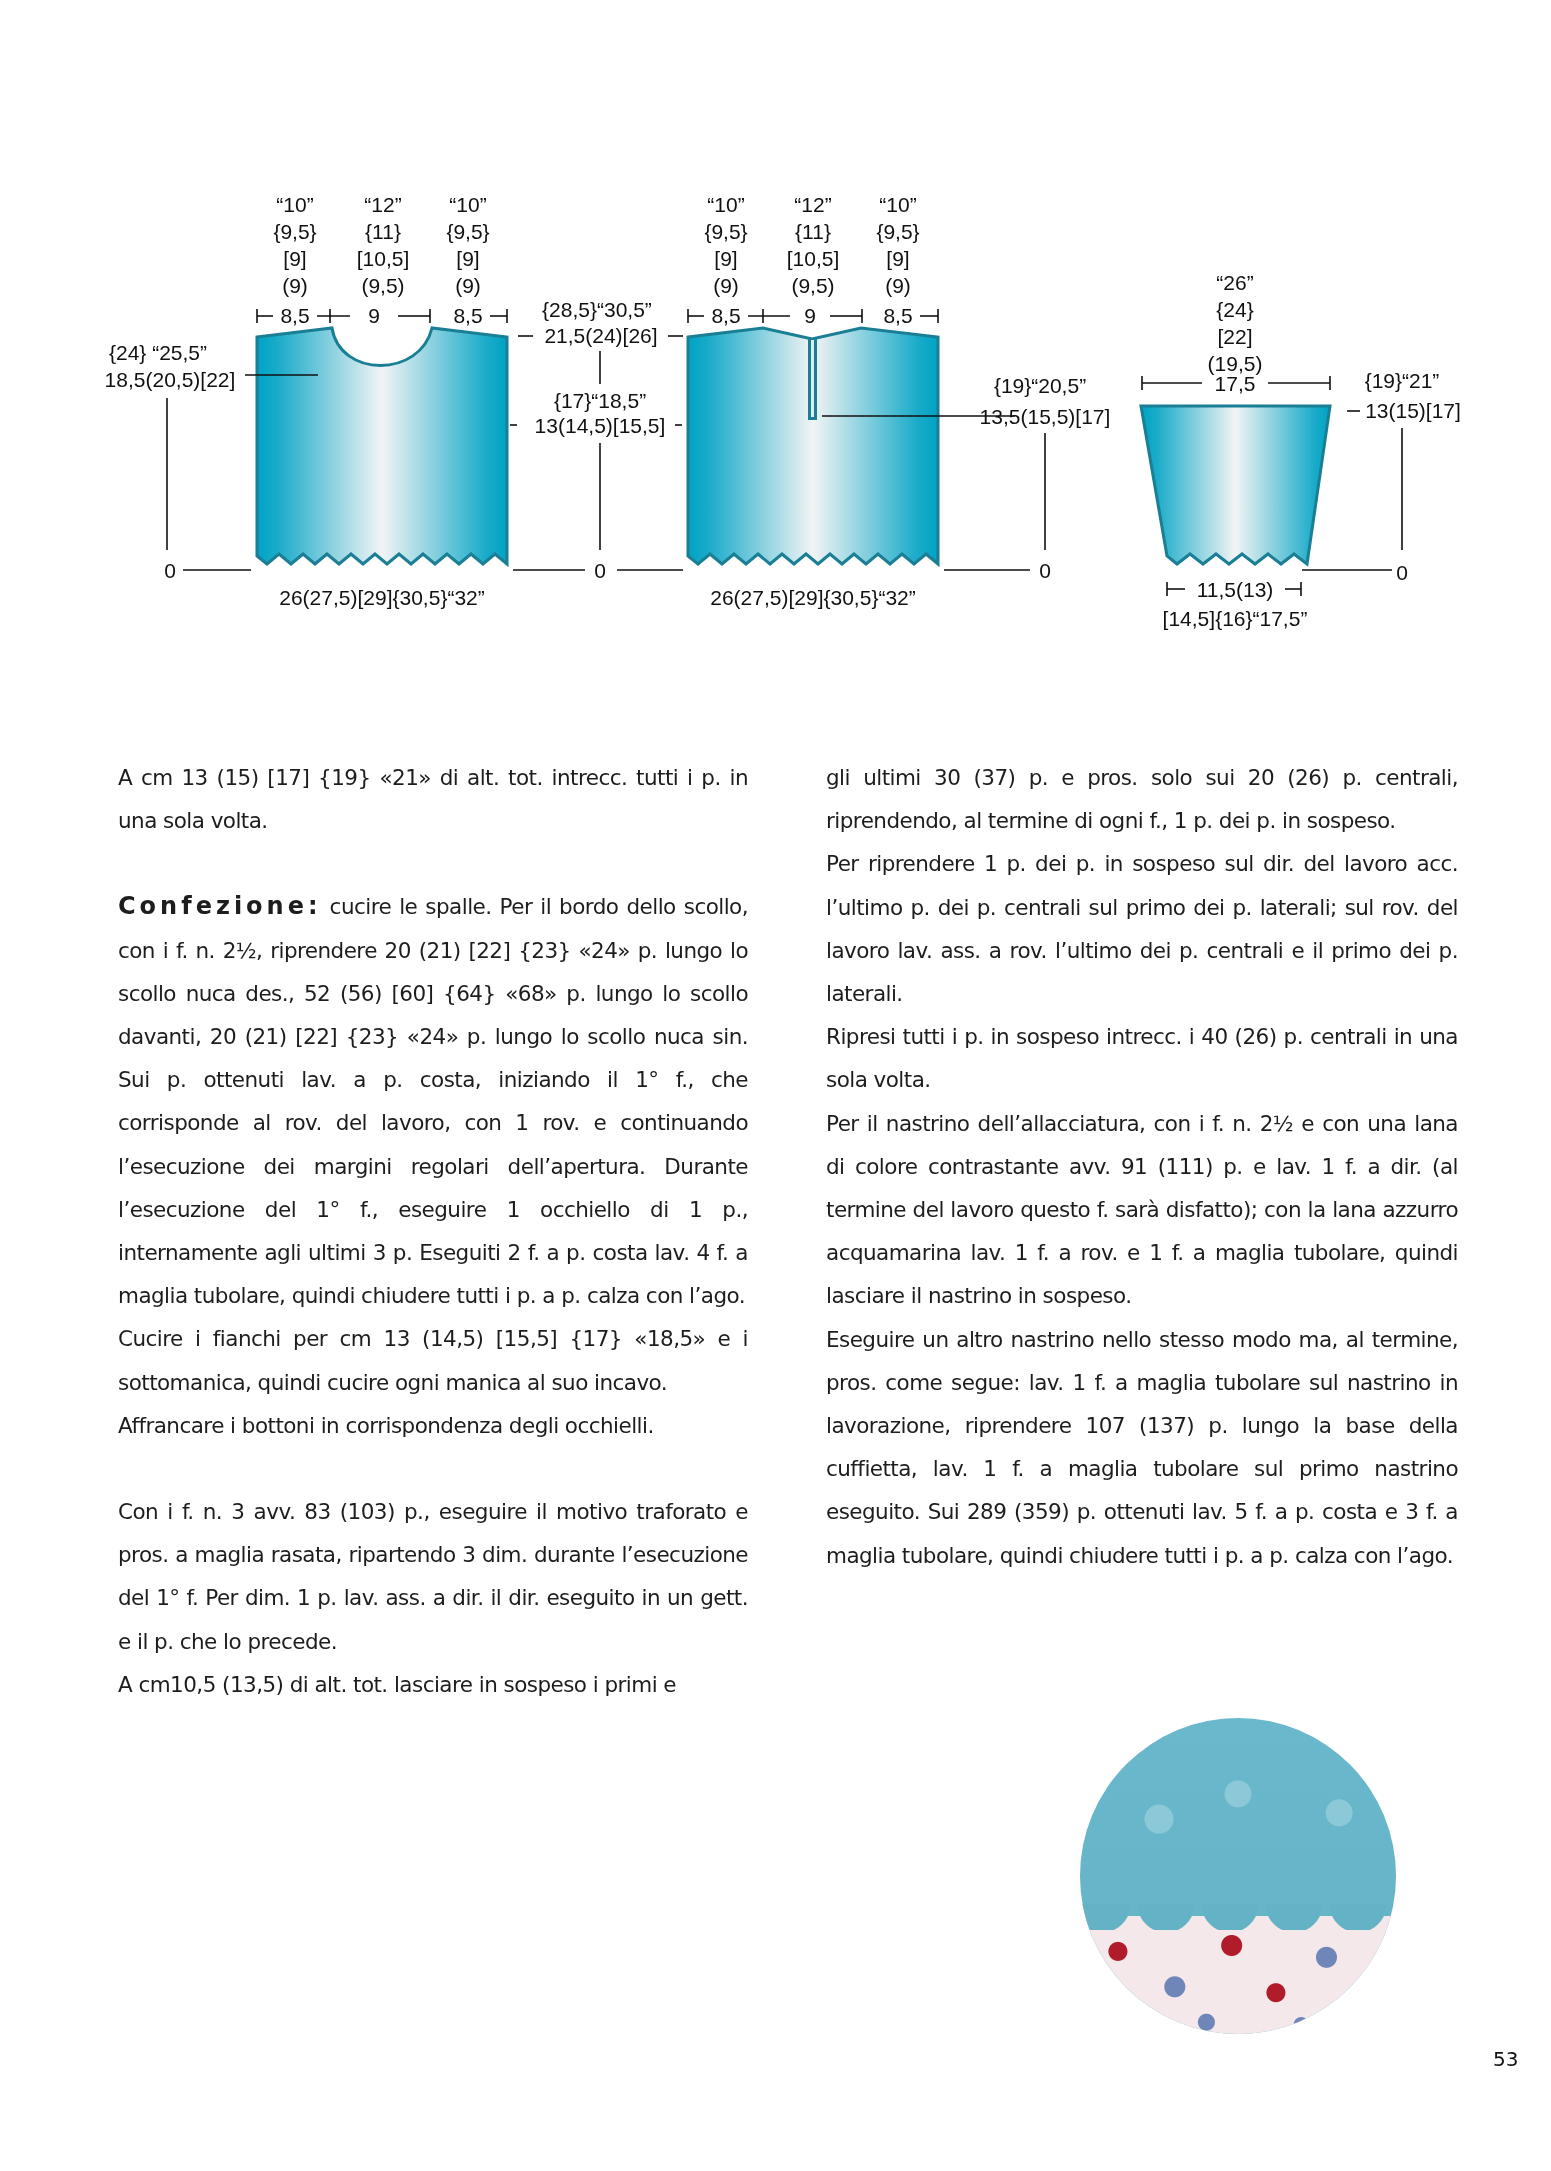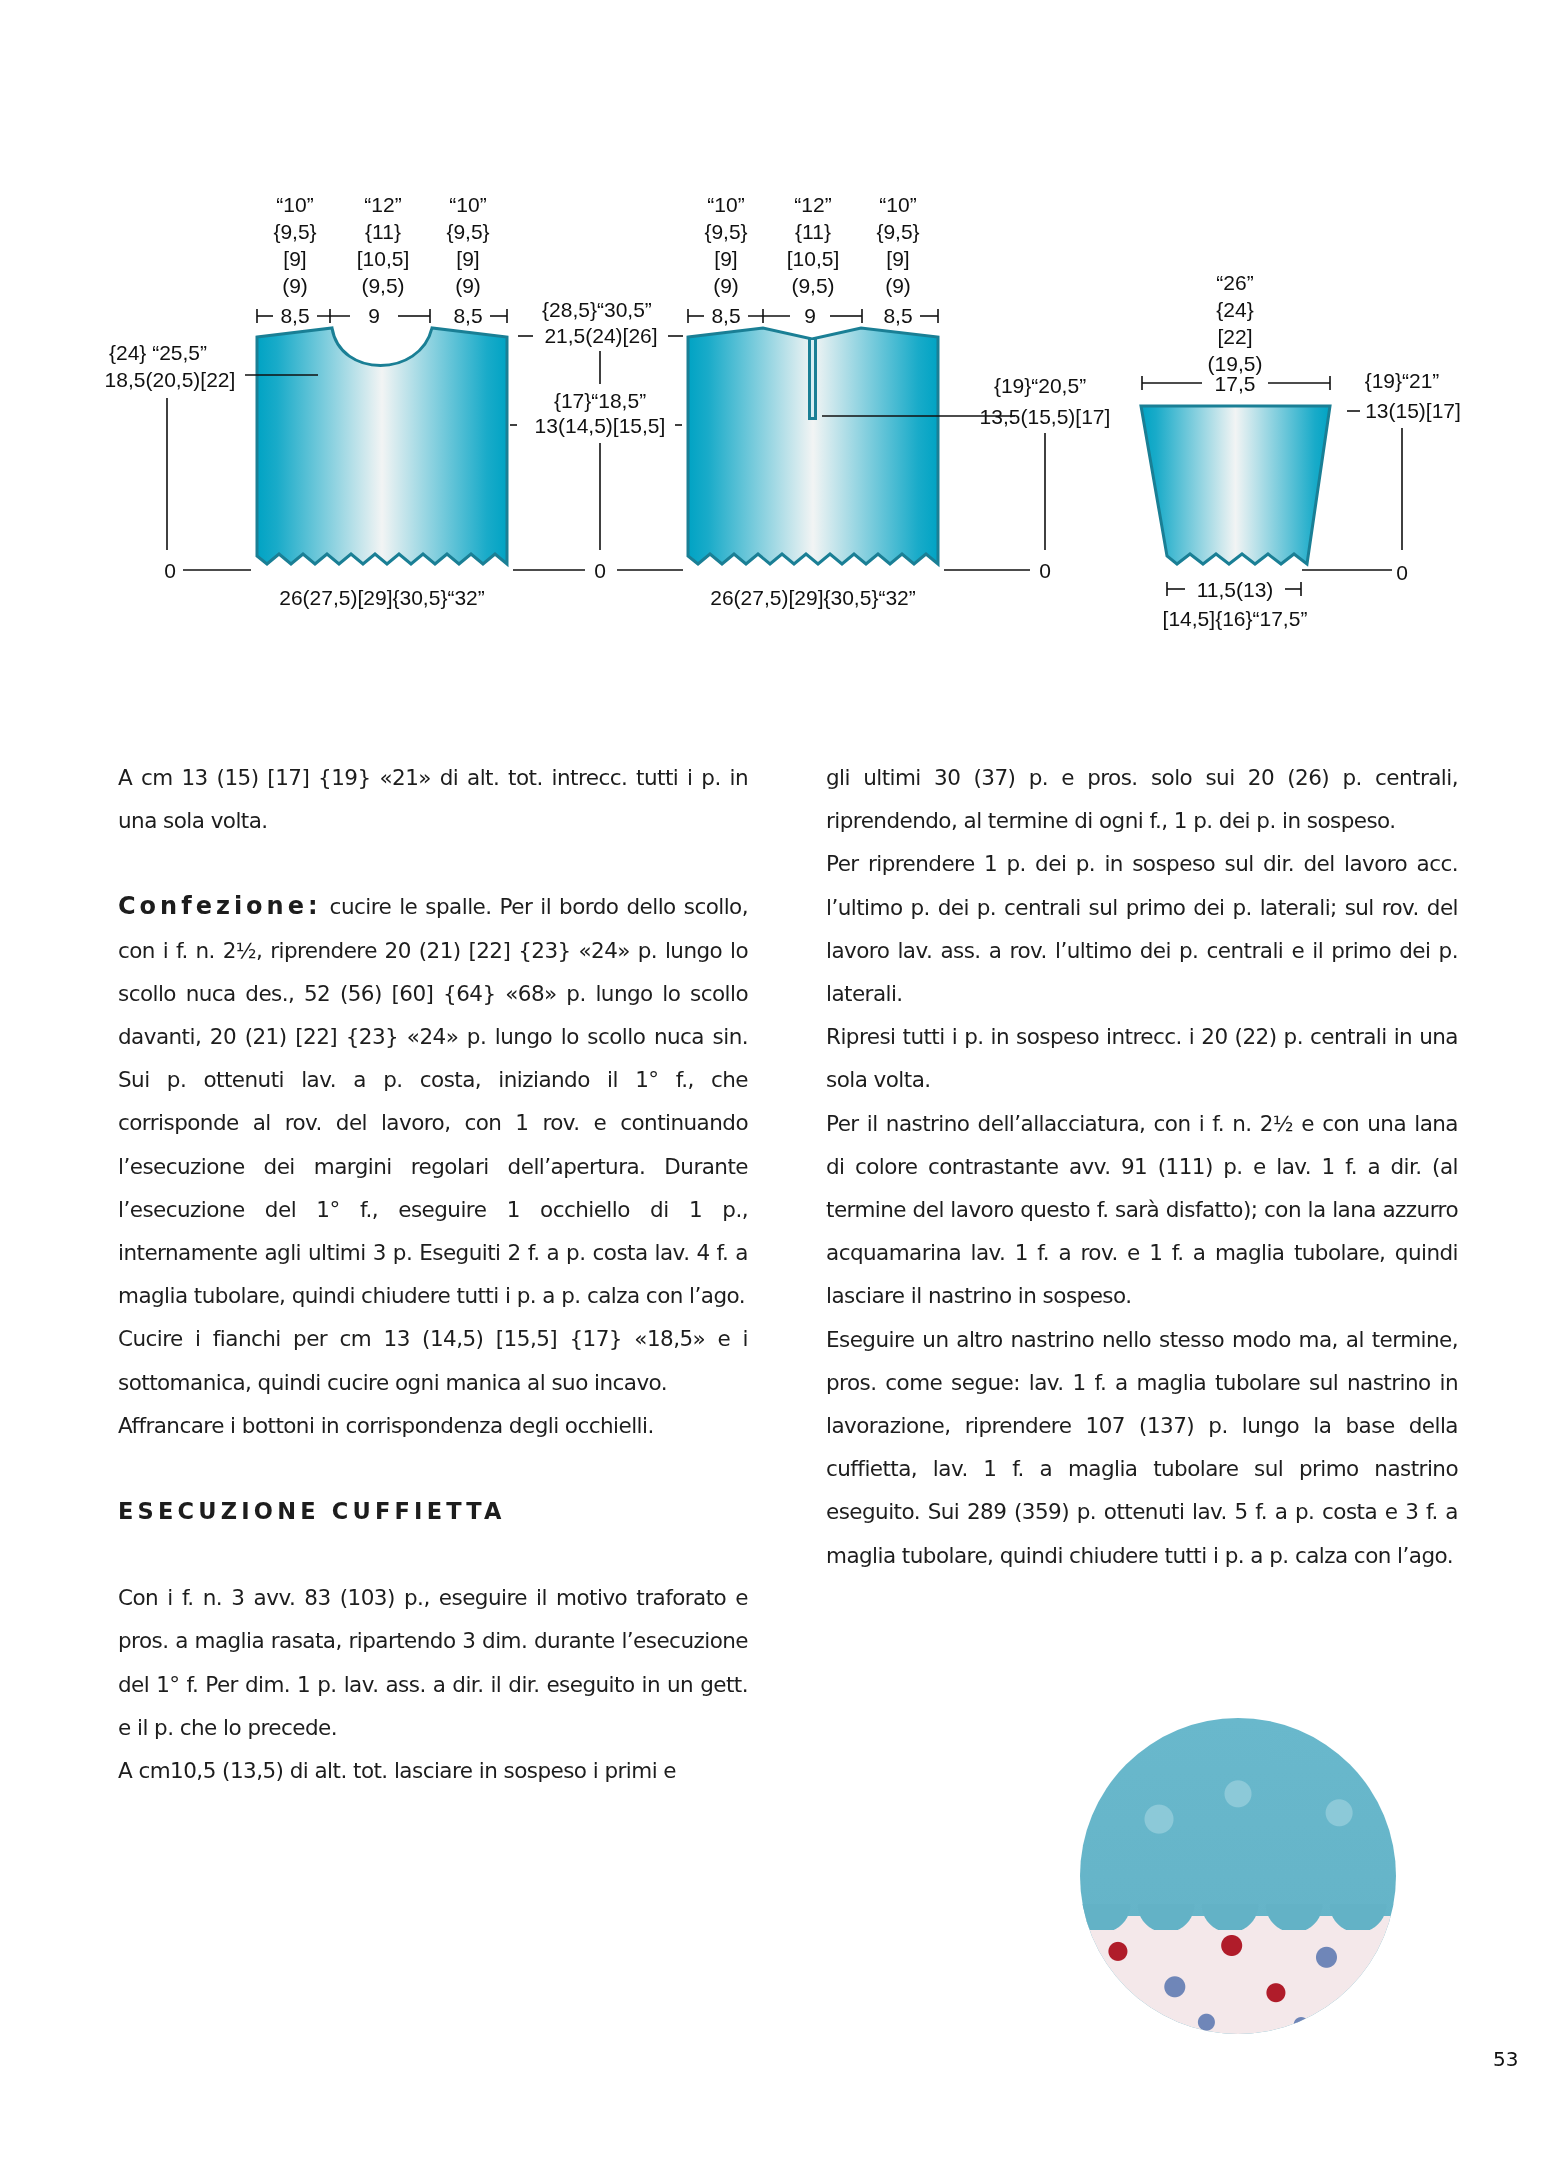--- a/index.html
+++ b/index.html
@@ -178,29 +178,28 @@
     <text x="1235" y="597" text-anchor="middle">11,5(13)</text>
     <text x="1235" y="626" text-anchor="middle">[14,5]{16}“17,5”</text>
   </g>
 </svg>
 
 <div id="col-left" class="col">
   <p>A cm 13 (15) [17] {19} «21» di alt. tot. intrecc. tutti i p. in una sola volta.</p>
   <p class="gap"><span class="section-run">Confezione:</span><span> cucire le spalle. Per il bordo dello scollo, con i f. n. 2½, riprendere 20 (21) [22] {23} «24» p. lungo lo scollo nuca des., 52 (56) [60] {64} «68» p. lungo lo scollo davanti, 20 (21) [22] {23} «24» p. lungo lo scollo nuca sin. Sui p. ottenuti lav. a p. costa, iniziando il 1° f., che corrisponde al rov. del lavoro, con 1 rov. e continuando l’esecuzione dei margini regolari dell’apertura. Durante l’esecuzione del 1° f., eseguire 1 occhiello di 1 p., internamente agli ultimi 3 p. Eseguiti 2 f. a p. costa lav. 4 f. a maglia tubolare, quindi chiudere tutti i p. a p. calza con l’ago.</span></p>
   <p>Cucire i fianchi per cm 13 (14,5) [15,5] {17} «18,5» e i sottomanica, quindi cucire ogni manica al suo incavo.</p>
   <p>Affrancare i bottoni in corrispondenza degli occhielli.</p>
-  <p class="section-title">ESECUZIONE CUFFIETTA</p>
   <p class="gap">Con i f. n. 3 avv. 83 (103) p., eseguire il motivo traforato e pros. a maglia rasata, ripartendo 3 dim. durante l’esecuzione del 1° f. Per dim. 1 p. lav. ass. a dir. il dir. eseguito in un gett. e il p. che lo precede.</p>
   <p>A cm10,5 (13,5) di alt. tot. lasciare in sospeso i primi e</p>
 </div>
 
 <div id="col-right" class="col">
   <p>gli ultimi 30 (37) p. e pros. solo sui 20 (26) p. centrali, riprendendo, al termine di ogni f., 1 p. dei p. in sospeso.</p>
   <p>Per riprendere 1 p. dei p. in sospeso sul dir. del lavoro acc. l’ultimo p. dei p. centrali sul primo dei p. laterali; sul rov. del lavoro lav. ass. a rov. l’ultimo dei p. centrali e il primo dei p. laterali.</p>
-  <p>Ripresi tutti i p. in sospeso intrecc. i 20 (22) p. centrali in una sola volta.</p>
+  <p>Ripresi tutti i p. in sospeso intrecc. i 40 (26) p. centrali in una sola volta.</p>
   <p>Per il nastrino dell’allacciatura, con i f. n. 2½ e con una lana di colore contrastante avv. 91 (111) p. e lav. 1 f. a dir. (al termine del lavoro questo f. sarà disfatto); con la lana azzurro acquamarina lav. 1 f. a rov. e 1 f. a maglia tubolare, quindi lasciare il nastrino in sospeso.</p>
   <p>Eseguire un altro nastrino nello stesso modo ma, al termine, pros. come segue: lav. 1 f. a maglia tubolare sul nastrino in lavorazione, riprendere 107 (137) p. lungo la base della cuffietta, lav. 1 f. a maglia tubolare sul primo nastrino eseguito. Sui 289 (359) p. ottenuti lav. 5 f. a p. costa e 3 f. a maglia tubolare, quindi chiudere tutti i p. a p. calza con l’ago.</p>
 </div>
 
 <div id="photo">
   <div class="fabric"></div>
   <div class="scallop"></div>
 </div>
 
 <div id="page-number">53</div>

